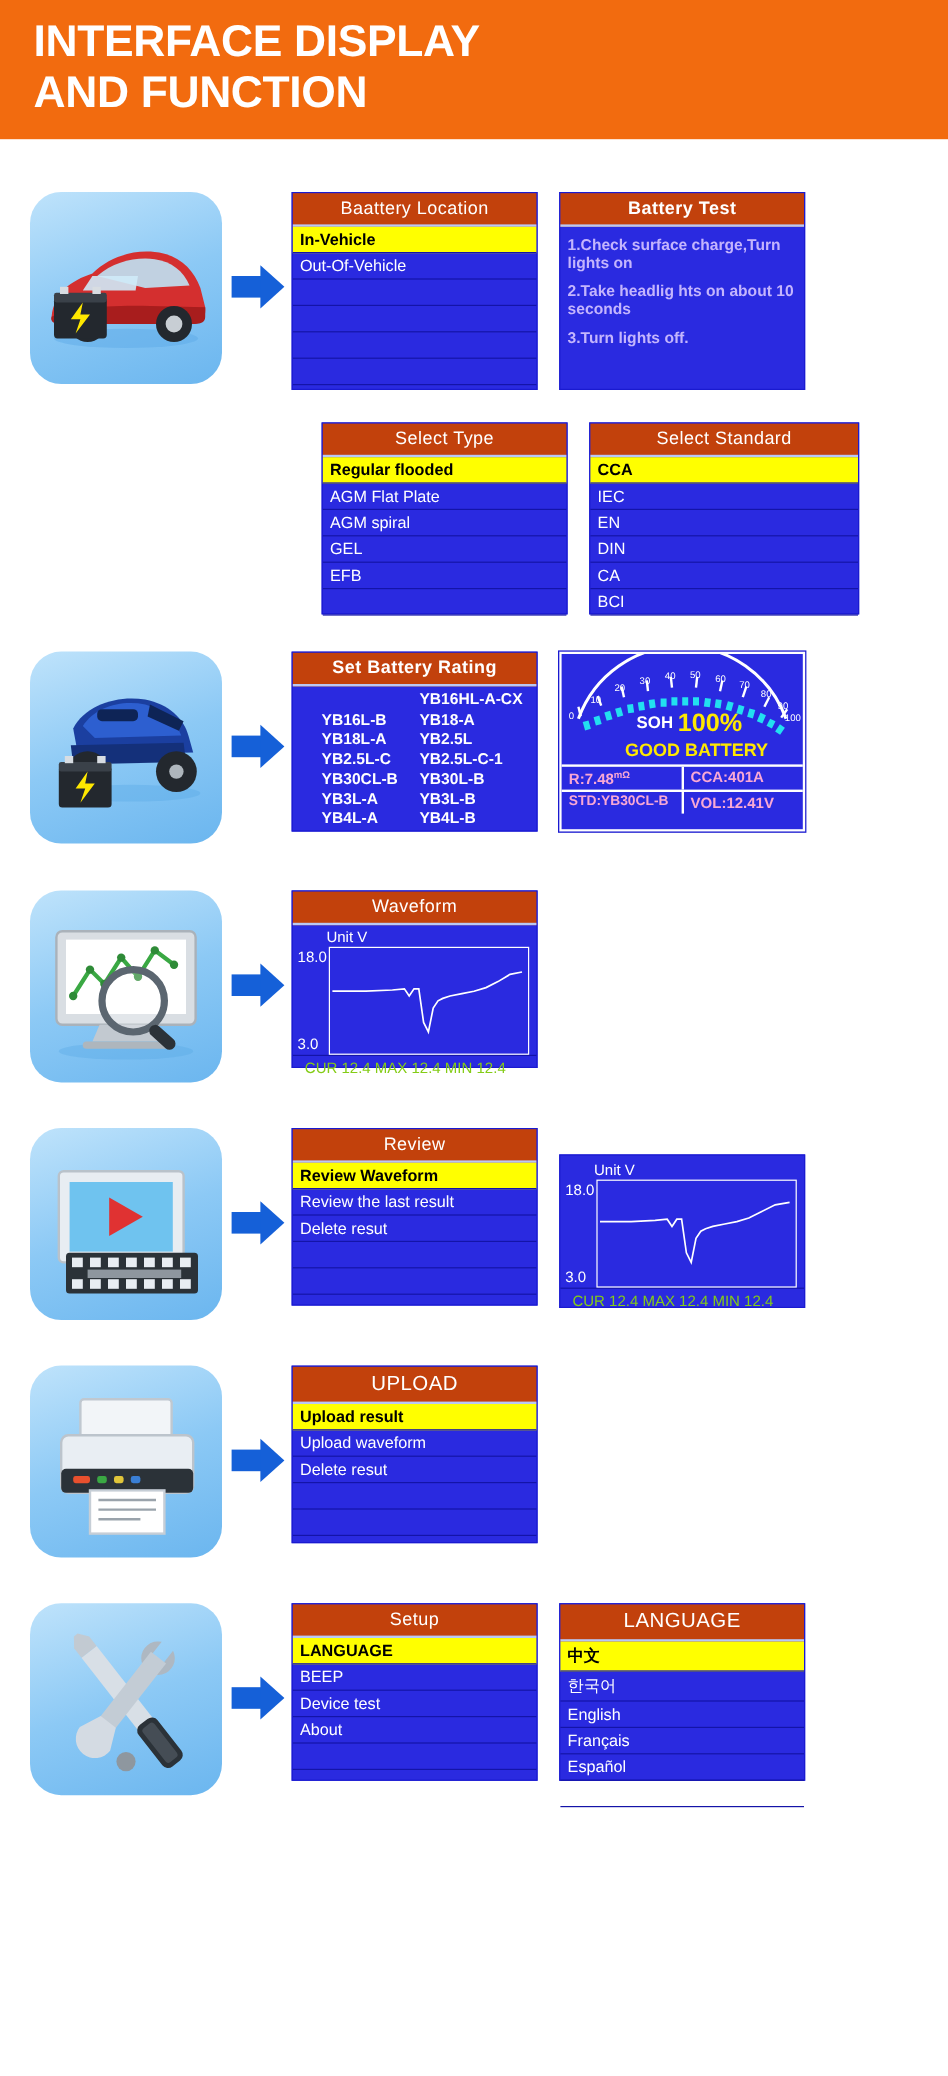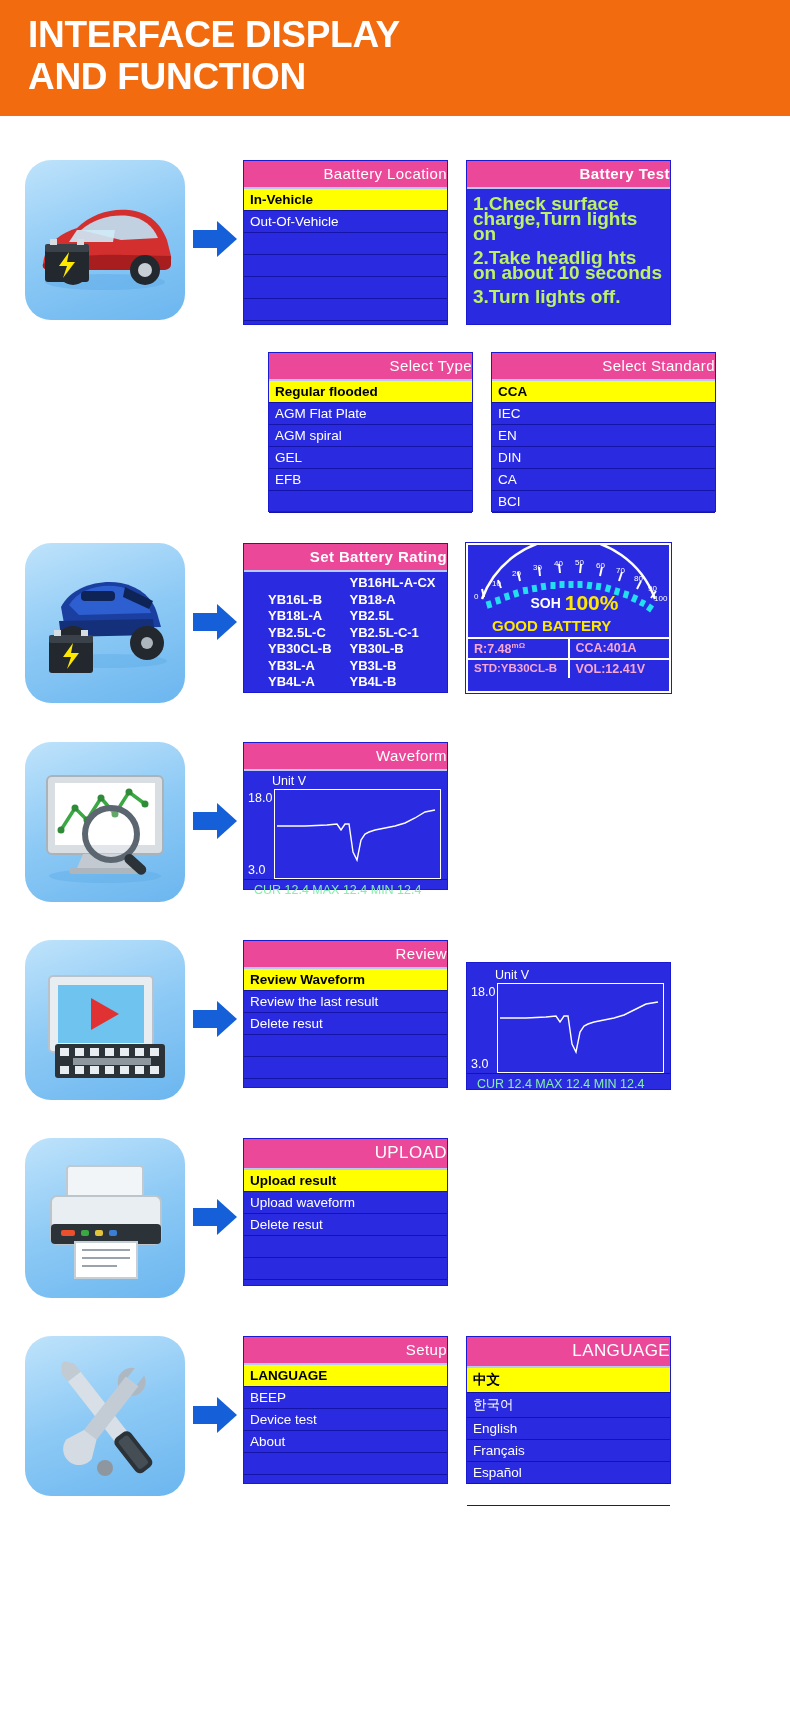--- a/index.html
+++ b/index.html
@@ -64,22 +64,22 @@
 
   
   .screen {
     background: #2a2ae0;
     border: 1px solid #1a1ad0;
     color: #ffffff;
     font-size: 13px;
     position: relative;
   }
   .screen-title {
-    background: #ec4899;
-    text-align: right;
+    background: #c2410c;
+    text-align: center;
     font-size: 15px;
     padding: 4px 0 5px;
     border-bottom: 2px solid #b9c8f5;
     letter-spacing: 0.4px;
     color:#ffffff;
   }
   .menu-row {
     padding: 3px 6px;
     border-bottom: 1px solid #1414a8;
     min-height: 22px;
@@ -93,25 +93,25 @@
     font-weight: bold;
     border-bottom: 1px solid #1414a8;
   }
   .menu-row.blank { color: transparent; }
 
   
   .instr {
     padding: 7px 6px 0 6px;
   }
   .instr p {
-    font-size: 19px;
+    font-size: 13px;
     font-weight: bold;
     line-height: 15px;
     margin-bottom: 9px;
-    color: #bef264;
+    color: #c4b5fd;
   }
 
   
   .rating-body {
     padding: 3px 0 0 0;
     display: flex;
   }
   .rating-col {
     width: 50%;
     padding-left: 24px;
@@ -149,21 +149,21 @@
   }
   .soh-line .pct {
     color: #ffe800;
     font-size: 21px;
     font-weight: bold;
     vertical-align: -2px;
   }
   .good-batt {
     position: absolute;
     left: 0; right: 0; top: 72px;
-    text-align: left;
+    text-align: center;
     color: #ffe800;
     font-size: 15px;
     font-weight: bold;
     margin-left: 24px;
   }
   .res-row {
     display: flex;
     border-top: 2px solid #ffffff;
   }
   .res-cell {
@@ -192,21 +192,21 @@
   .wave-plot svg { display: block; }
   .y-top, .y-bot {
     position: absolute;
     left: 4px;
     font-size: 12.5px;
     color: #ffffff;
   }
   .wave-foot {
     font-size: 12.5px;
     padding: 3px 0 3px 10px;
-    color: #86efac;
+    color: #84cc16;
     white-space: nowrap;
     border-top: 1px solid #1414a8;
   }
 
   
   .art { position: absolute; left: 0; top: 0; }
 </style>
 </head>
 <body>
 

